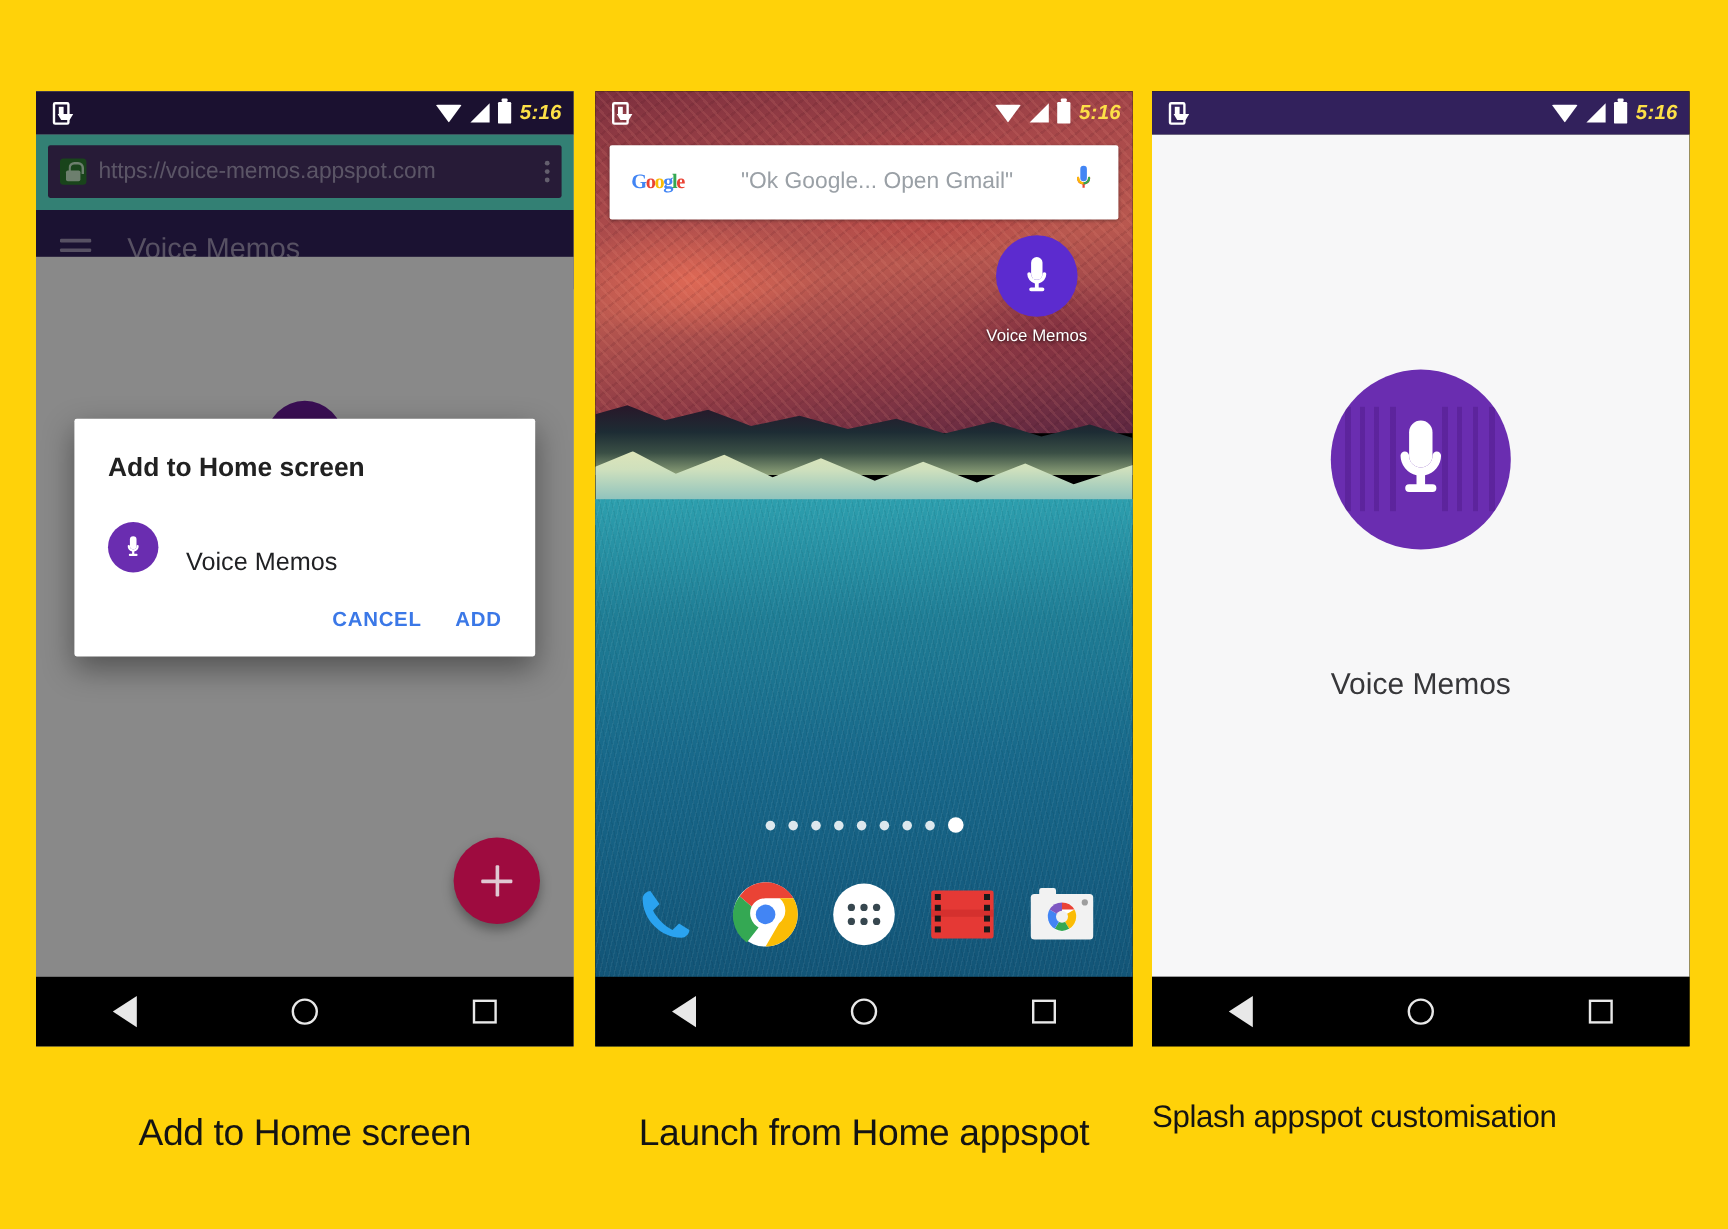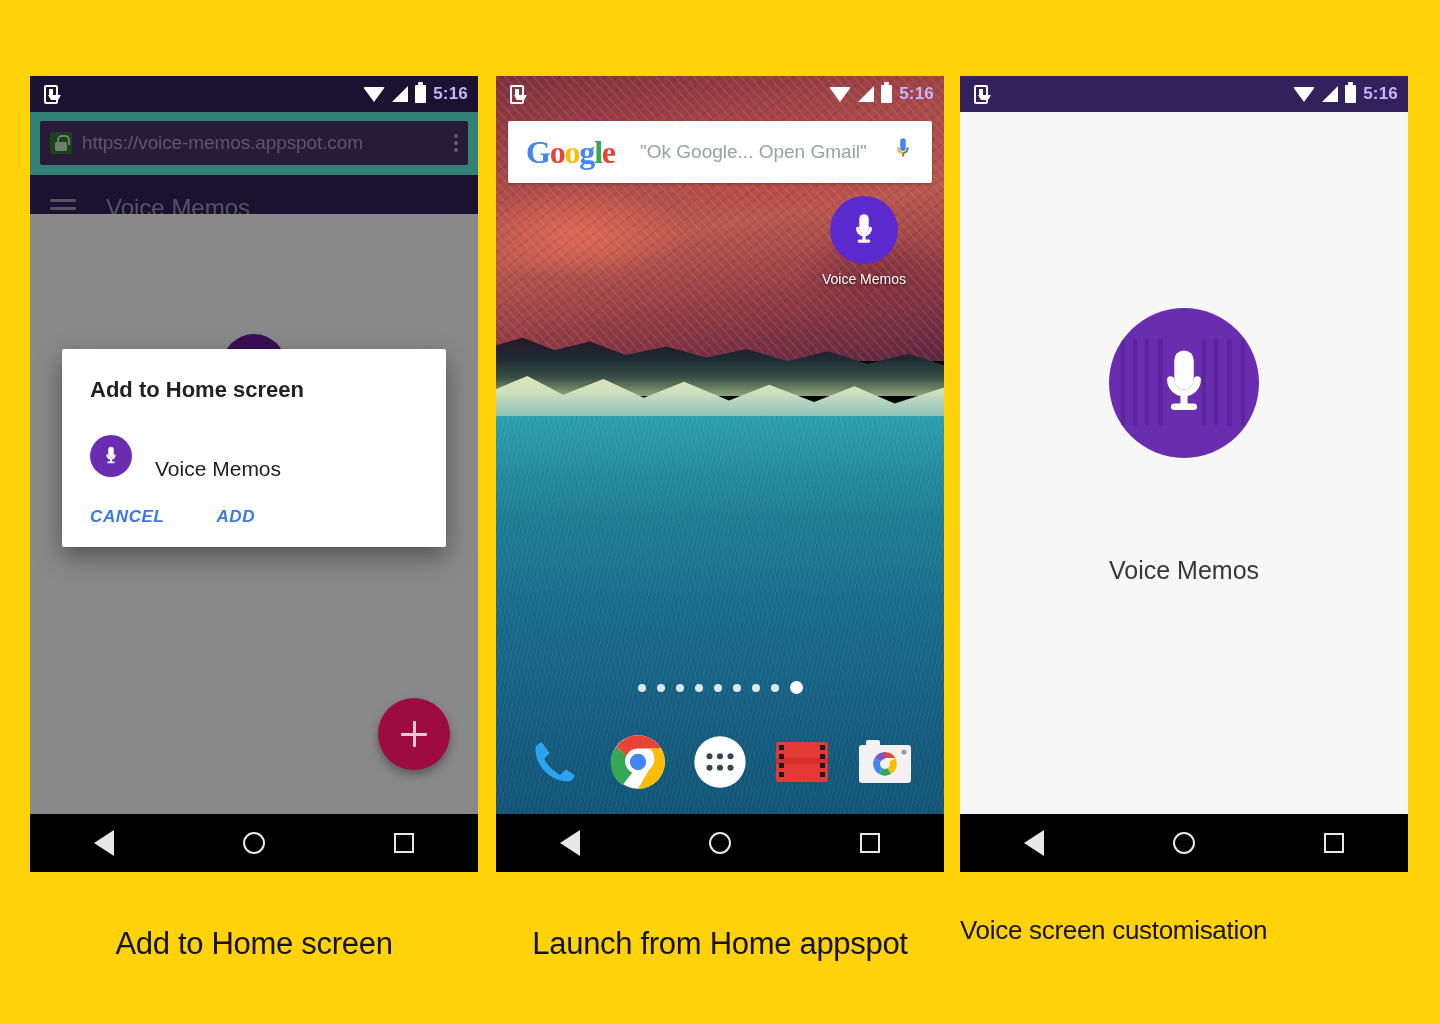--- a/index.html
+++ b/index.html
@@ -24,22 +24,23 @@
   #phone2 { left: 496px; }
   #phone3 { left: 960px; }
 
   
   .statusbar {
     position: relative;
     height: 36px;
     display: flex;
     align-items: center;
     padding: 0 10px 0 14px;
-    color: #c4b5fd;
+    color: #fde047;
     z-index: 40;
+    font-style: italic;
   }
   .sb-dark  { background: #1b1130; }
   .sb-purple{ background: #32215c; }
   .sb-clear { background: transparent; }
   .sb-right { margin-left: auto; display: flex; align-items: center; gap: 7px; }
   .sb-time { font-size: 17px; font-weight: bold; letter-spacing: .2px; }
   .ic-dl {
     width: 14px; height: 19px; border: 2px solid #fff; border-radius: 2px;
     position: relative;
   }
@@ -142,21 +143,21 @@
   .dlg-title { font-size:22px; font-weight:bold; color:#212121; }
   .dlg-row { display:flex; align-items:flex-end; margin-top:32px; }
   .dlg-icon {
     width:42px;height:42px;border-radius:50%;background:#6a2db0;
     display:flex;align-items:center;justify-content:center; flex:0 0 auto;
     margin-bottom:4px;
   }
   .dlg-field { flex:1; margin-left:23px; }
   .dlg-field-value { font-size:21px; color:#202124; padding-bottom:11px; }
   .dlg-underline { height:3px; background:#4285f4; }
-  .dlg-actions { display:flex; gap:52px; margin-top:26px; padding-bottom:10px;font-style:italic; }
+  .dlg-actions { display:flex; justify-content:flex-end; gap:28px; margin-top:26px; padding-bottom:10px; }
   .dlg-btn { color:#3b78e7; font-size:17px; font-weight:bold; letter-spacing:.6px; }
 
   
   .wallpaper { position:absolute; inset:0; }
   .wp-top {
     position:absolute; top:0; left:0; width:100%; height:285px;
     background:
       radial-gradient(ellipse 160px 70px at 18% 55%, rgba(255,120,90,.55), transparent 70%),
       radial-gradient(ellipse 190px 80px at 62% 30%, rgba(200,60,60,.5), transparent 70%),
       radial-gradient(ellipse 120px 60px at 85% 70%, rgba(120,40,60,.6), transparent 70%),
@@ -186,21 +187,21 @@
     content:""; position:absolute; inset:0; opacity:.3;
     background-image:
       repeating-linear-gradient(48deg, rgba(255,170,150,.35) 0 2px, transparent 2px 7px),
       repeating-linear-gradient(-38deg, rgba(60,20,30,.3) 0 2px, transparent 2px 9px);
   }
   .gsearch {
     position:absolute; top:45px; left:12px; right:12px; height:62px;
     background:#fff; border-radius:2px; display:flex; align-items:center;
     padding:0 18px; z-index:30; box-shadow:0 1px 3px rgba(0,0,0,.3);
   }
-  .glogo { font-size:32px; font-weight:bold; letter-spacing:-1.2px; font-family:"Liberation Serif", serif; }
+  .glogo { font-size:17px; font-weight:bold; letter-spacing:-1.2px; font-family:"Liberation Serif", serif; }
   .glogo .b{color:#4285f4}.glogo .r{color:#ea4335}.glogo .y{color:#fbbc05}.glogo .g{color:#34a853}
   .ghint { flex:1; text-align:center; color:#9aa0a6; font-size:19px; }
   .gmic { width:22px;height:32px; position:relative; flex:0 0 auto; }
 
   .hs-icon { position:absolute; top:120px; left:312px; width:112px; text-align:center; z-index:30; }
   .hs-icon-circle {
     width:68px;height:68px;border-radius:50%;margin:0 auto;
     background:#5c2bcf; display:flex;align-items:center;justify-content:center;
   }
   .hs-icon-label { margin-top:7px; color:#fff; font-size:14px; text-shadow:0 1px 3px rgba(0,0,0,.8); }
@@ -480,16 +481,16 @@
     <div class="navbar">
       <span class="nav-back"></span>
       <span class="nav-home"></span>
       <span class="nav-recent"></span>
     </div>
   </div>
 
   <div class="caption" id="cap1">Add to Home screen</div>
   <div class="caption" id="cap2">Launch from Home appspot</div>
   <div class="caption" id="cap3">
-    <div>Voice screen customisation</div>
+    <div>Splash appspot customisation</div>
   </div>
 
 </div>
 
 </body></html>

